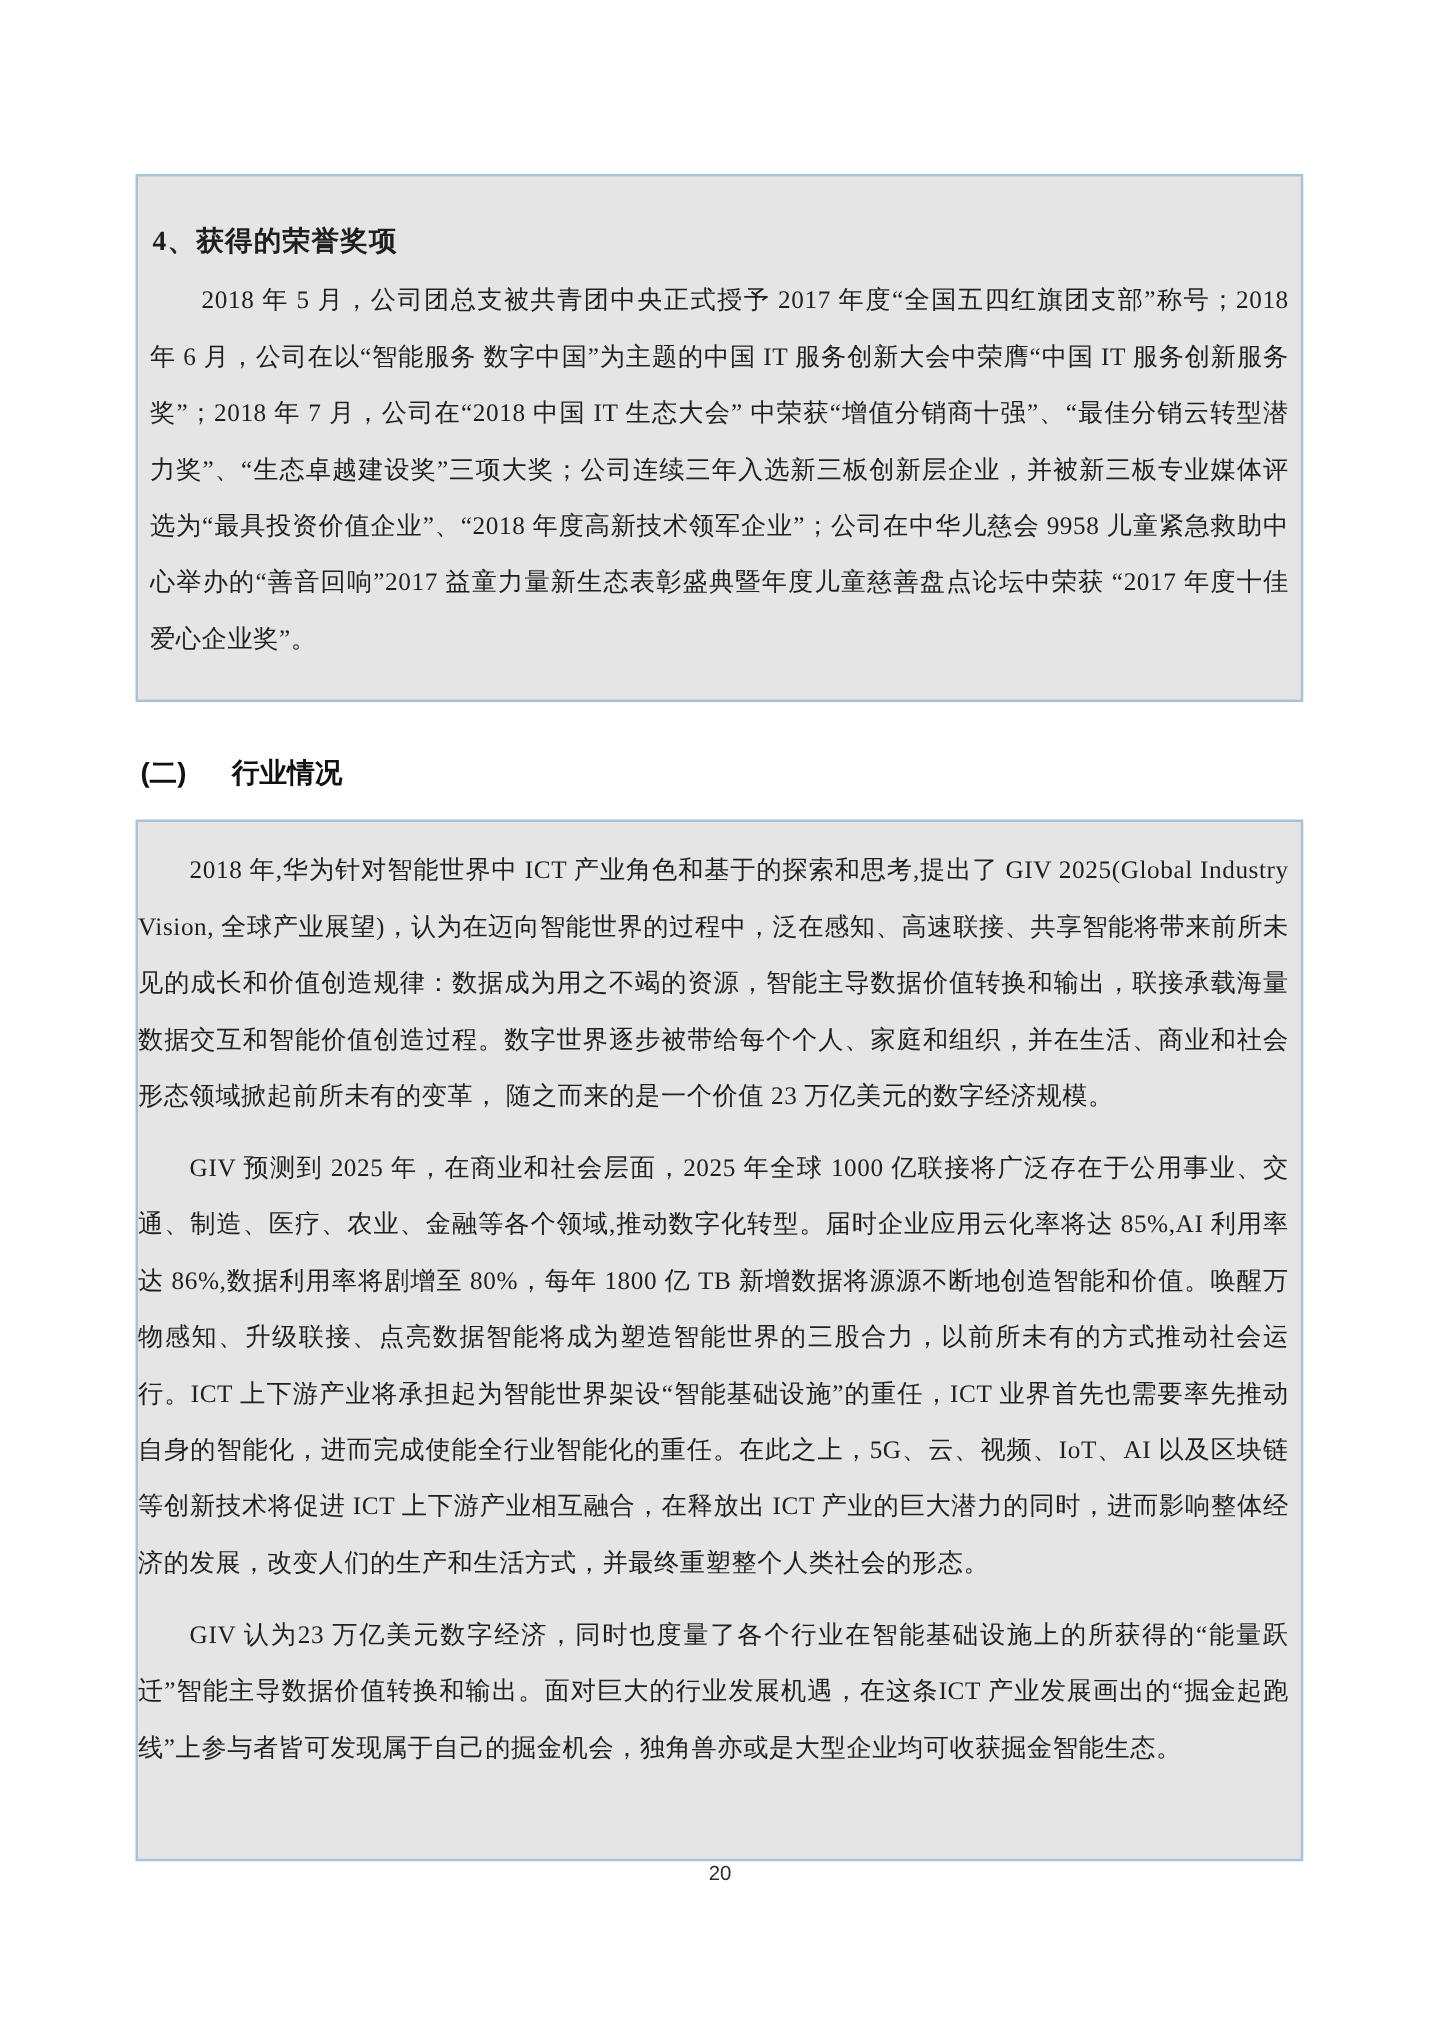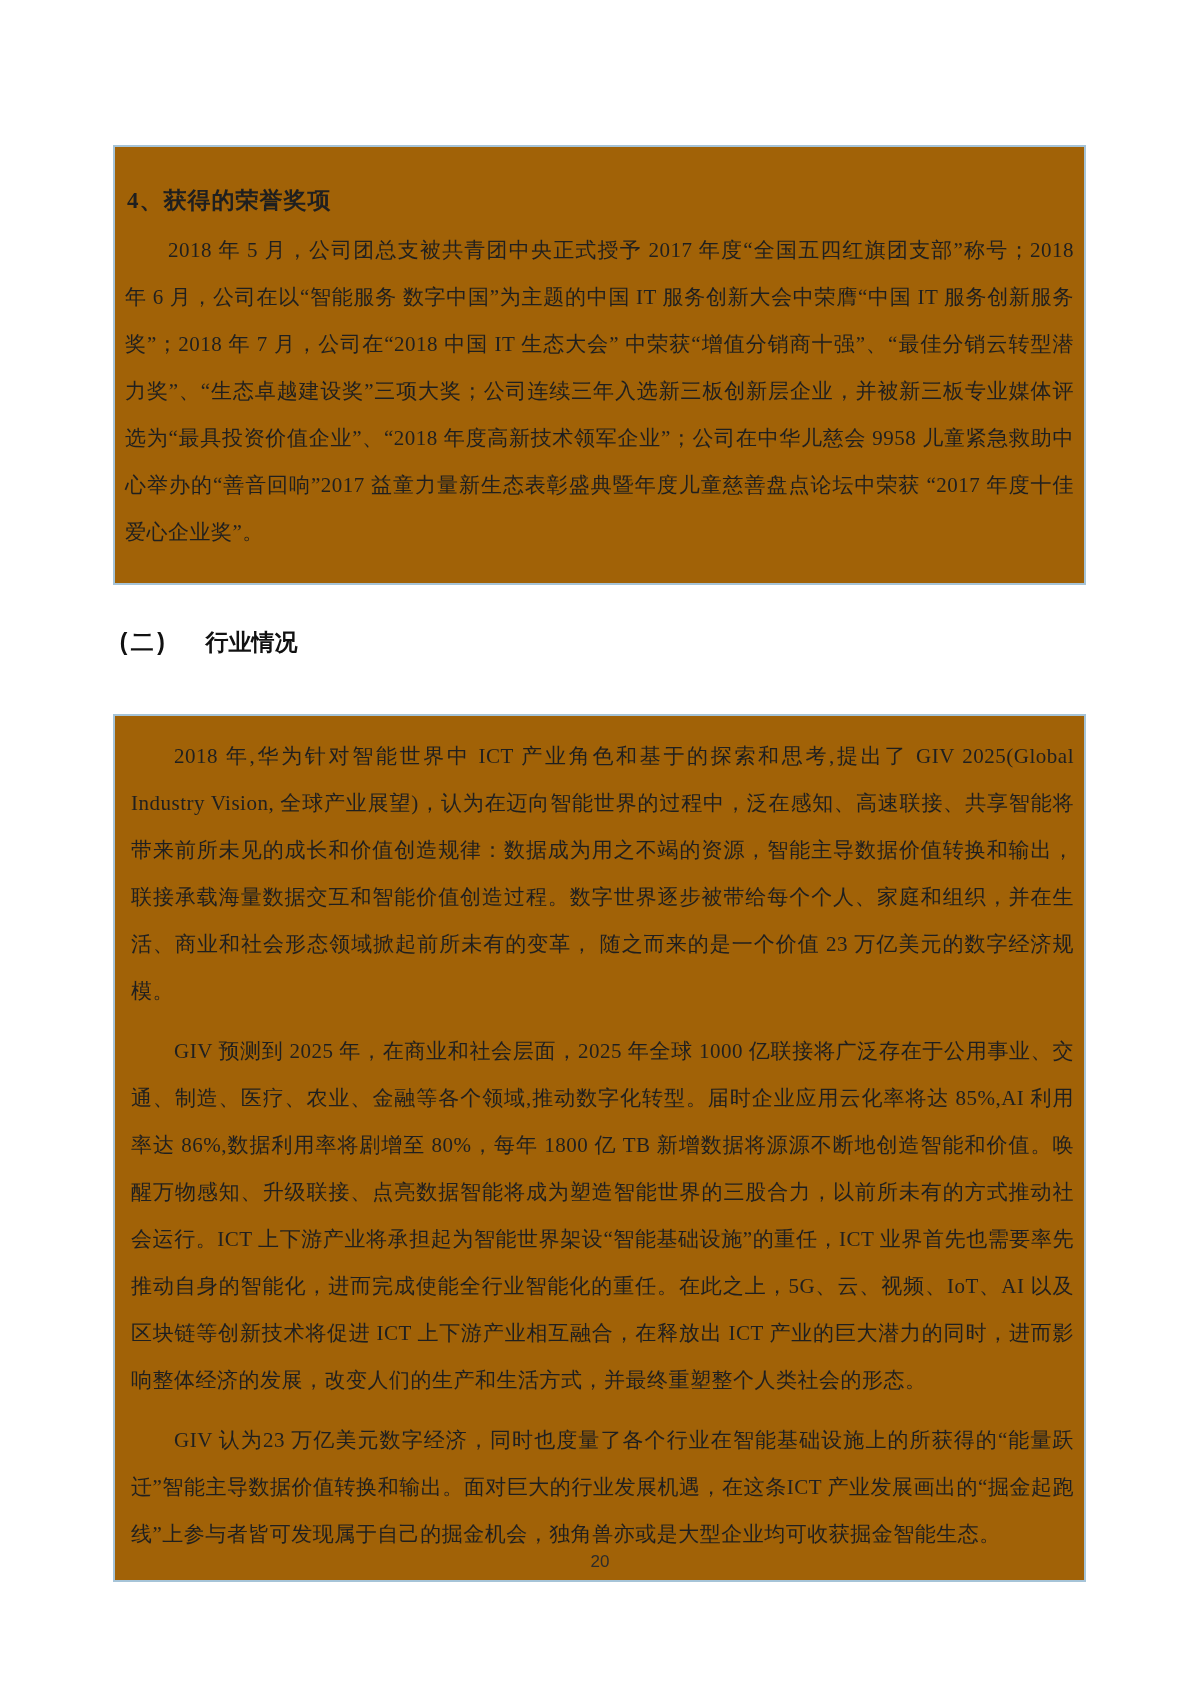--- a/index.html
+++ b/index.html
@@ -10,21 +10,21 @@
     position: relative;
     font-family: "Liberation Serif", "DejaVu Serif", serif;
     color: #1f1f1f;
   }
 
   .text-box {
     position: absolute;
     left: 113px;
     width: 973px;
     border: 2px solid #ef4444;
-    background: #a16207;
+    background: #e5e5e5;
     overflow: hidden;
   }
 
   #honors-box {
     top: 145px;
     height: 440px;
     padding: 40px 10px 0 10px;
   }
 
   #honors-box .box-heading {
@@ -42,32 +42,32 @@
     text-indent: 43px;
     letter-spacing: 0.5px;
   }
 
   #honors-box .body-para { margin-top: 12px; }
 
   .section-heading {
     position: absolute;
     left: 117px;
     top: 629px;
-    font-family: Liberation Mono, monospace;
+    font-family: Liberation Sans, sans-serif;
     font-size: 23px;
     font-weight: bold;
     line-height: 30px;
     color: #111111;
   }
   .section-heading .section-title { margin-left: 38px; }
 
   #industry-box {
-    top: 714px;
+    top: 683px;
     height: 868px;
-    padding: 17px 10px 0 16px;
+    padding: 17px 10px 0 0;
   }
   #industry-box .body-para { margin-bottom: 13px; }
 
   .page-number {
     position: absolute;
     top: 1552px;
     left: 0;
     width: 100%;
     text-align: center;
     font-family: "Liberation Sans", "DejaVu Sans", sans-serif;

